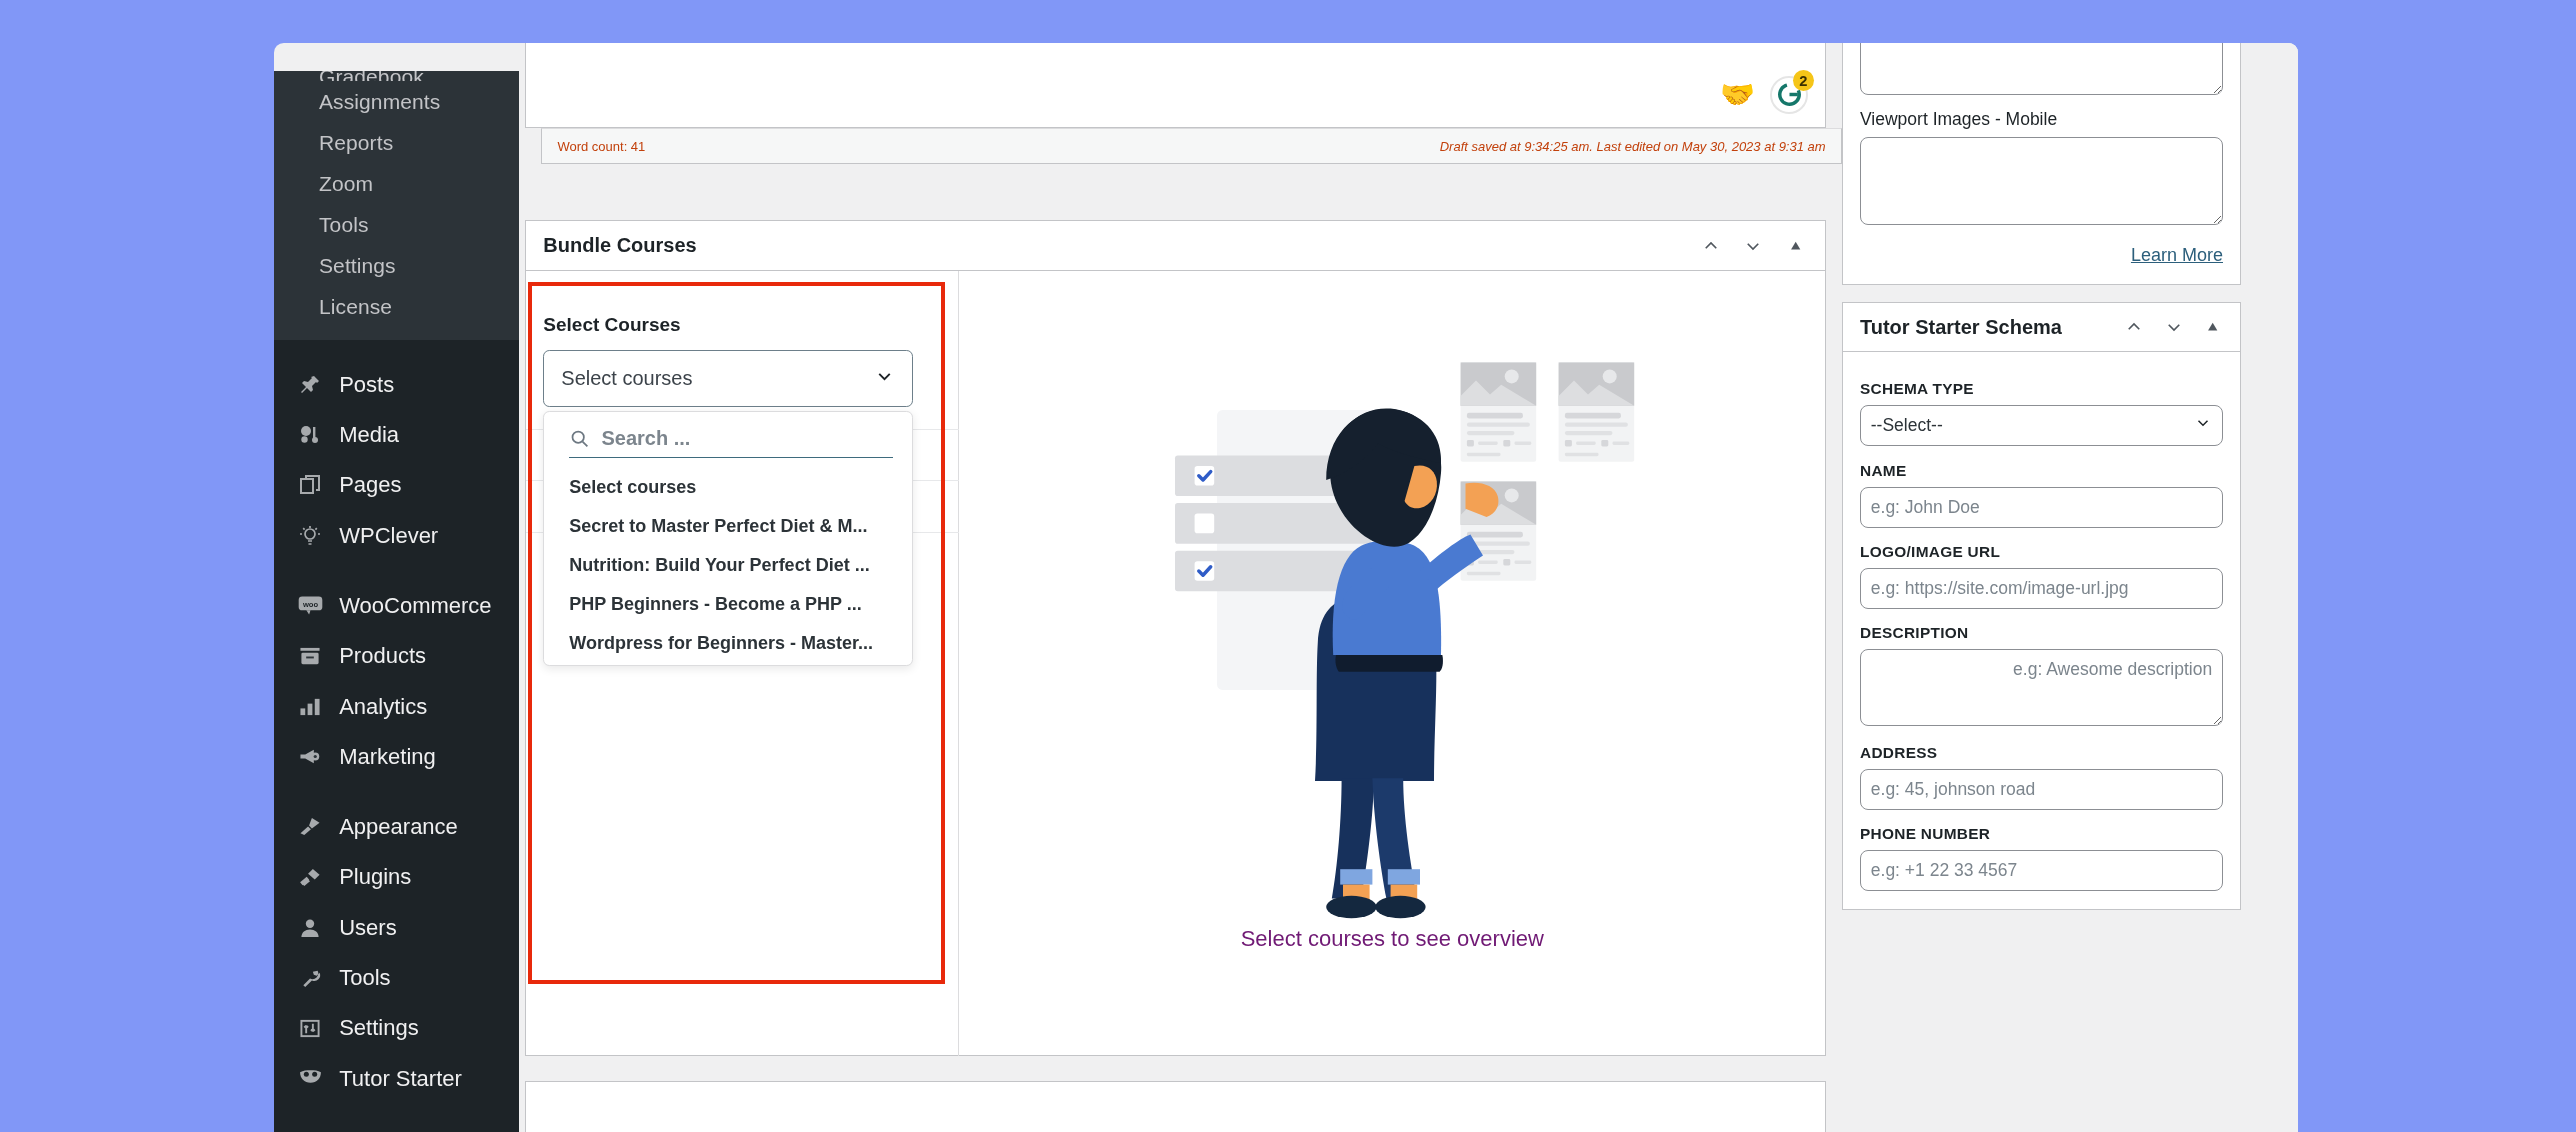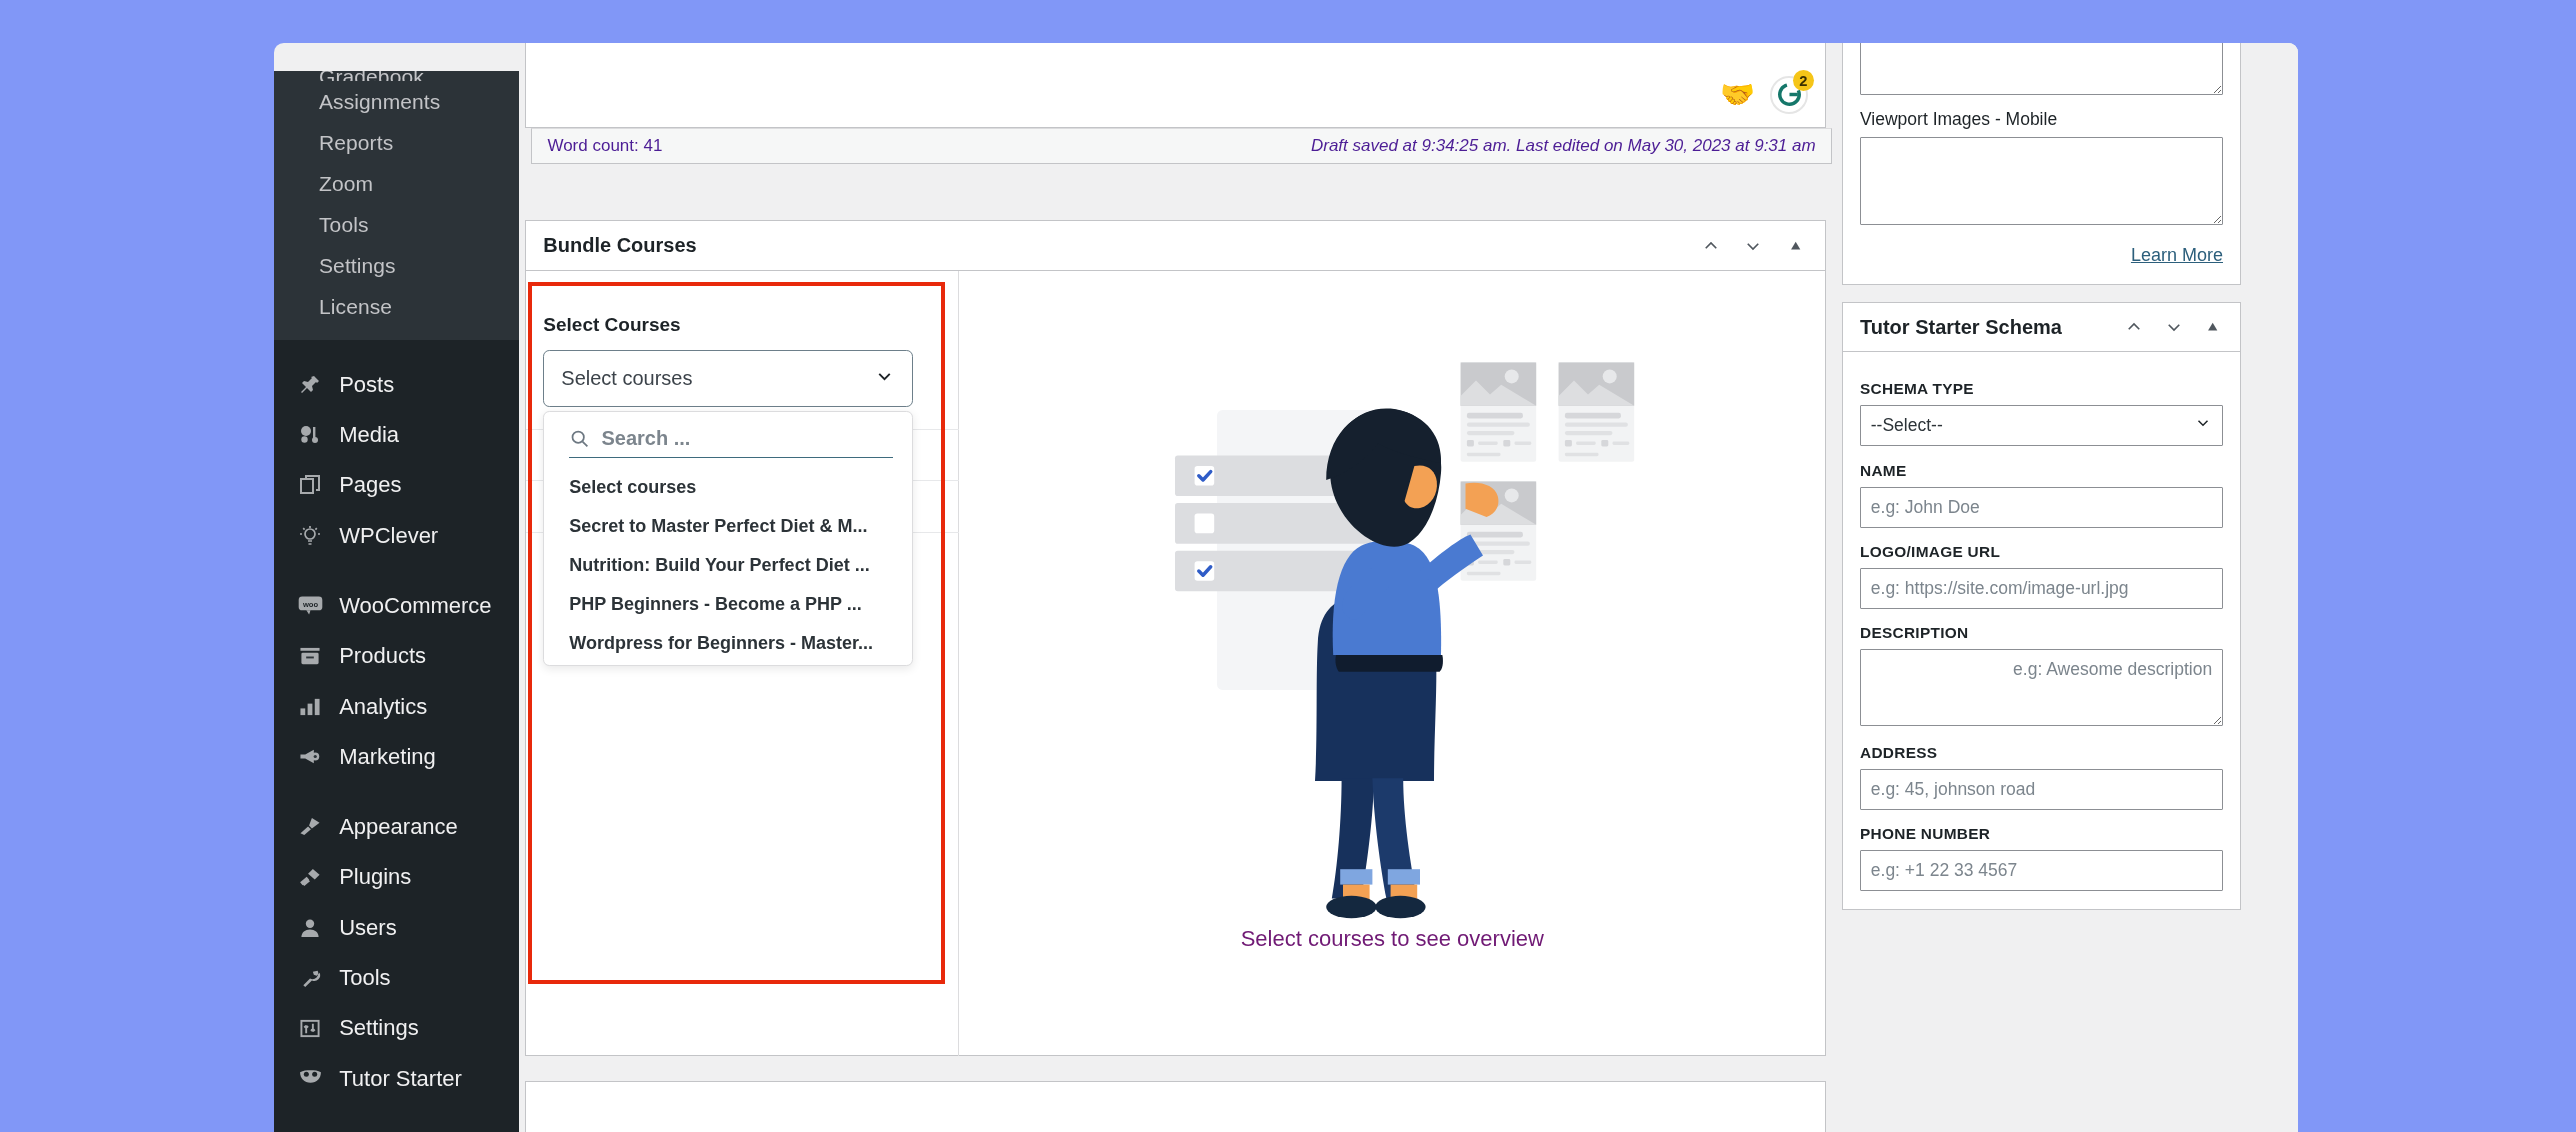--- a/index.html
+++ b/index.html
@@ -118,29 +118,29 @@
     position: absolute; right: -5.6px; top: -5.6px;
     width: 21px; height: 21px; border-radius: 50%;
     background: #f5c518;
     color: #3a2f00;
     font-size: 14.7px; font-weight: 700;
     display: flex; align-items: center; justify-content: center;
   }
 
   #editor-statusbar {
     position: absolute;
-    left: 12px; top: 85px;
+    left: 22px; top: 85px;
     width: 1301px; height: 36px;
     background: #f6f7f7;
     border: 0.7px solid #c3c4c7;
     border-top: 0.7px solid #dcdcde;
     display: flex; align-items: center;
     padding: 0 15.4px;
-    font-size: 17px;
-    color: #4c1d95;
+    font-size: 13px;
+    color: #c2410c;
   }
   #editor-statusbar .right { margin-left: auto; font-style: italic; }
 
   
   #bundle-box {
     position: absolute;
     left: 6.3px; top: 177px;
     width: 1301px; height: 836px;
     background: #fff;
     border: 0.7px solid #c3c4c7;
@@ -293,21 +293,21 @@
   }
   .side-label.caps {
     font-size: 15.4px; font-weight: 700; letter-spacing: 0.3px;
     color: #1d2327;
     text-transform: uppercase;
     margin: 15.4px 0 7px 0;
   }
   textarea.side-ta, input.side-in, .side-select {
     width: 100%;
     border: 0.7px solid #8c8f94;
-    border-radius: 1px;
+    border-radius: 8px;
     background: #fff;
     font-family: "Liberation Sans", sans-serif;
     font-size: 17.5px;
     color: #2c3338;
     padding: 8.4px 9.8px;
     resize: vertical;
   }
   textarea.side-ta::placeholder, input.side-in::placeholder { color: #7c858d; }
   textarea.ta-top { height: 83px; }
   textarea.ta-mobile { height: 88px; }

